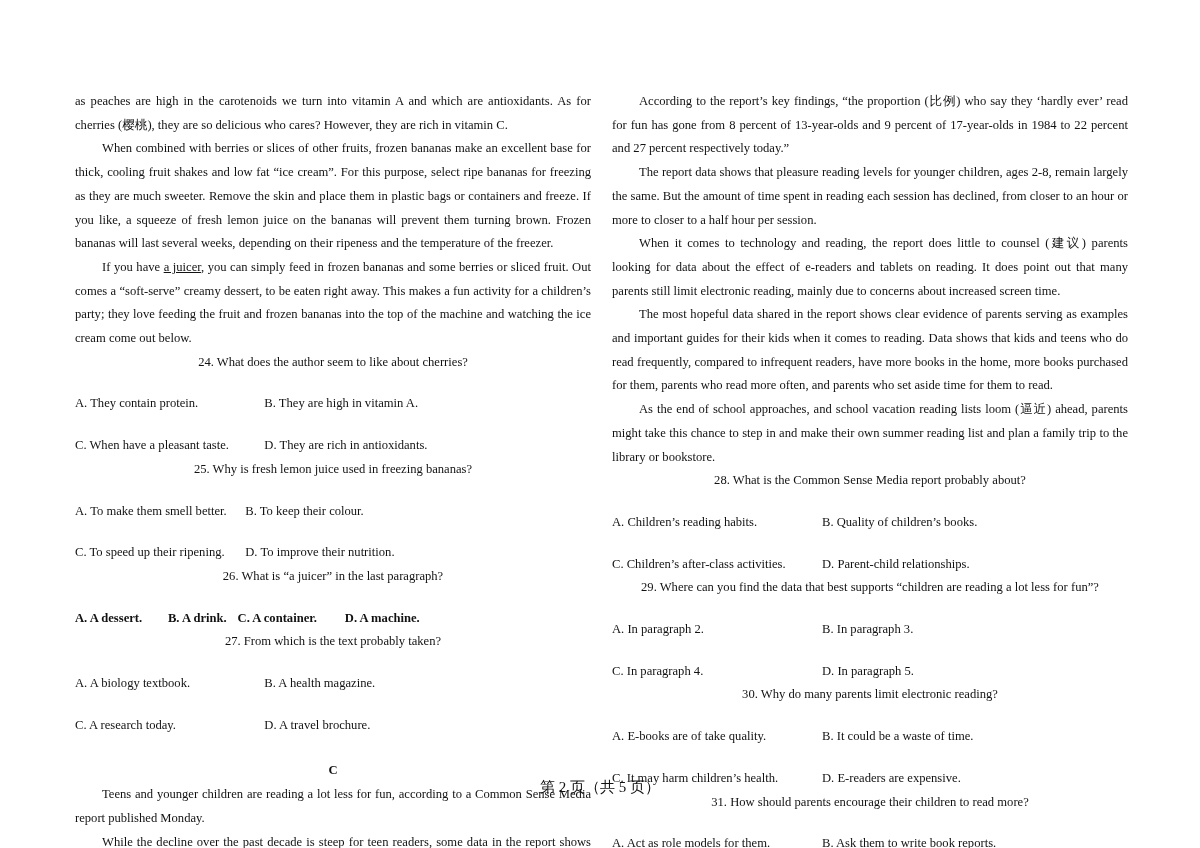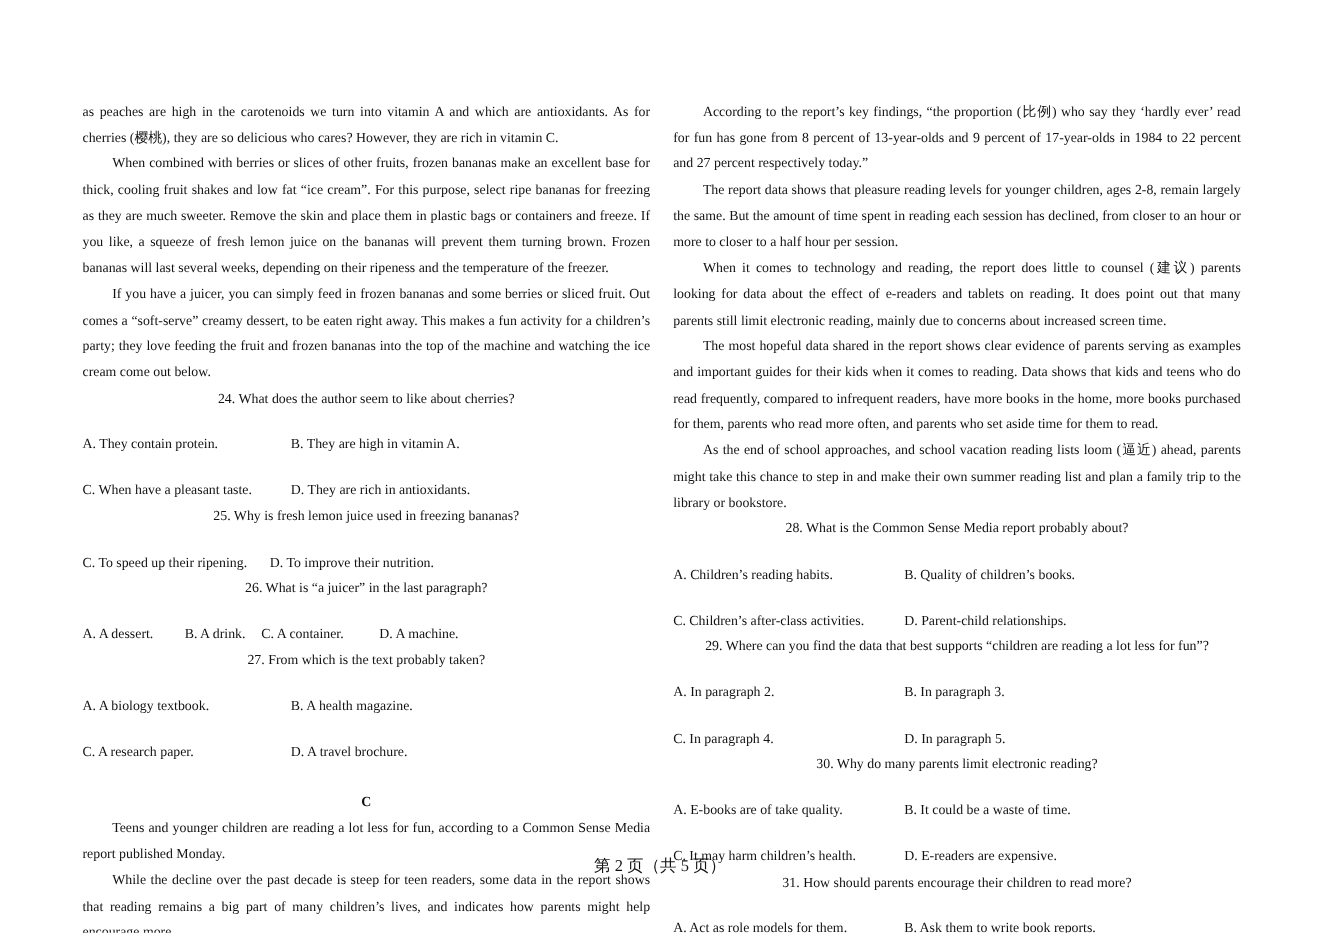--- a/index.html
+++ b/index.html
@@ -17,27 +17,27 @@
     top: 90px;
     width: 1053px;
     display: flex;
     gap: 21px;
   }
   .column { width: 516px; font-size: 12.6px; line-height: 23.7px; }
   p { margin: 0; }
   .para { text-align: justify; }
   .indent { text-indent: 27px; }
   .question { text-align: center; }
-  .u { }
+  .u { text-decoration: underline; }
   .section-heading { font-weight: 700; text-align: center; margin-top: 22px; }
   .opts { display: grid; }
   .options2  { grid-template-columns: 36.7% 1fr; }
   .options2b { grid-template-columns: 33% 1fr; }
   #col-right .options2 { grid-template-columns: 40.7% 1fr; }
-  .options4 { grid-template-columns: 18% 13.5% 20.8% 1fr; }
+  .options4 { grid-template-columns: 18% 13.5% 20.8% 1fr; font-weight: bold; }
   .option { display: block; margin-top: 18px; }
   .footer {
     position: absolute;
     top: 778px;
     left: 0;
     width: 100%;
     text-align: center;
     font-size: 15px;
     color: #121212;
   }
@@ -55,37 +55,41 @@
         <div class="opts options2">
           <span class="option">A. They contain protein.</span>
           <span class="option">B. They are high in vitamin A.</span>
         </div>
         <div class="opts options2">
           <span class="option">C. When have a pleasant taste.</span>
           <span class="option">D. They are rich in antioxidants.</span>
         </div>
         <p class="question">25. Why is fresh lemon juice used in freezing bananas?</p>
         <div class="opts options2b">
+          <span class="option">A. To make them smell better.</span>
+          <span class="option">B. To keep their colour.</span>
+        </div>
+        <div class="opts options2b">
           <span class="option">C. To speed up their ripening.</span>
           <span class="option">D. To improve their nutrition.</span>
         </div>
         <p class="question">26. What is “a juicer” in the last paragraph?</p>
         <div class="opts options4">
           <span class="option">A. A dessert.</span>
           <span class="option">B. A drink.</span>
           <span class="option">C. A container.</span>
           <span class="option">D. A machine.</span>
         </div>
         <p class="question">27. From which is the text probably taken?</p>
         <div class="opts options2">
           <span class="option">A. A biology textbook.</span>
           <span class="option">B. A health magazine.</span>
         </div>
         <div class="opts options2">
-          <span class="option">C. A research paper.</span>
+          <span class="option">C. A research today.</span>
           <span class="option">D. A travel brochure.</span>
         </div>
         <p class="section-heading">C</p>
         <p class="para indent">Teens and younger children are reading a lot less for fun, according to a Common Sense Media report published Monday.</p>
         <p class="para indent">While the decline over the past decade is steep for teen readers, some data in the report shows that reading remains a big part of many children’s lives, and indicates how parents might help encourage more</p>
       </div>
     <div class="column" id="col-right">
         <p class="para indent">According to the report’s key findings, “the proportion (比例) who say they ‘hardly ever’ read for fun has gone from 8 percent of 13-year-olds and 9 percent of 17-year-olds in 1984 to 22 percent and 27 percent respectively today.”</p>
         <p class="para indent">The report data shows that pleasure reading levels for younger children, ages 2-8, remain largely the same. But the amount of time spent in reading each session has declined, from closer to an hour or more to closer to a half hour per session.</p>
         <p class="para indent">When it comes to technology and reading, the report does little to counsel (建议) parents looking for data about the effect of e-readers and tablets on reading. It does point out that many parents still limit electronic reading, mainly due to concerns about increased screen time.</p>

